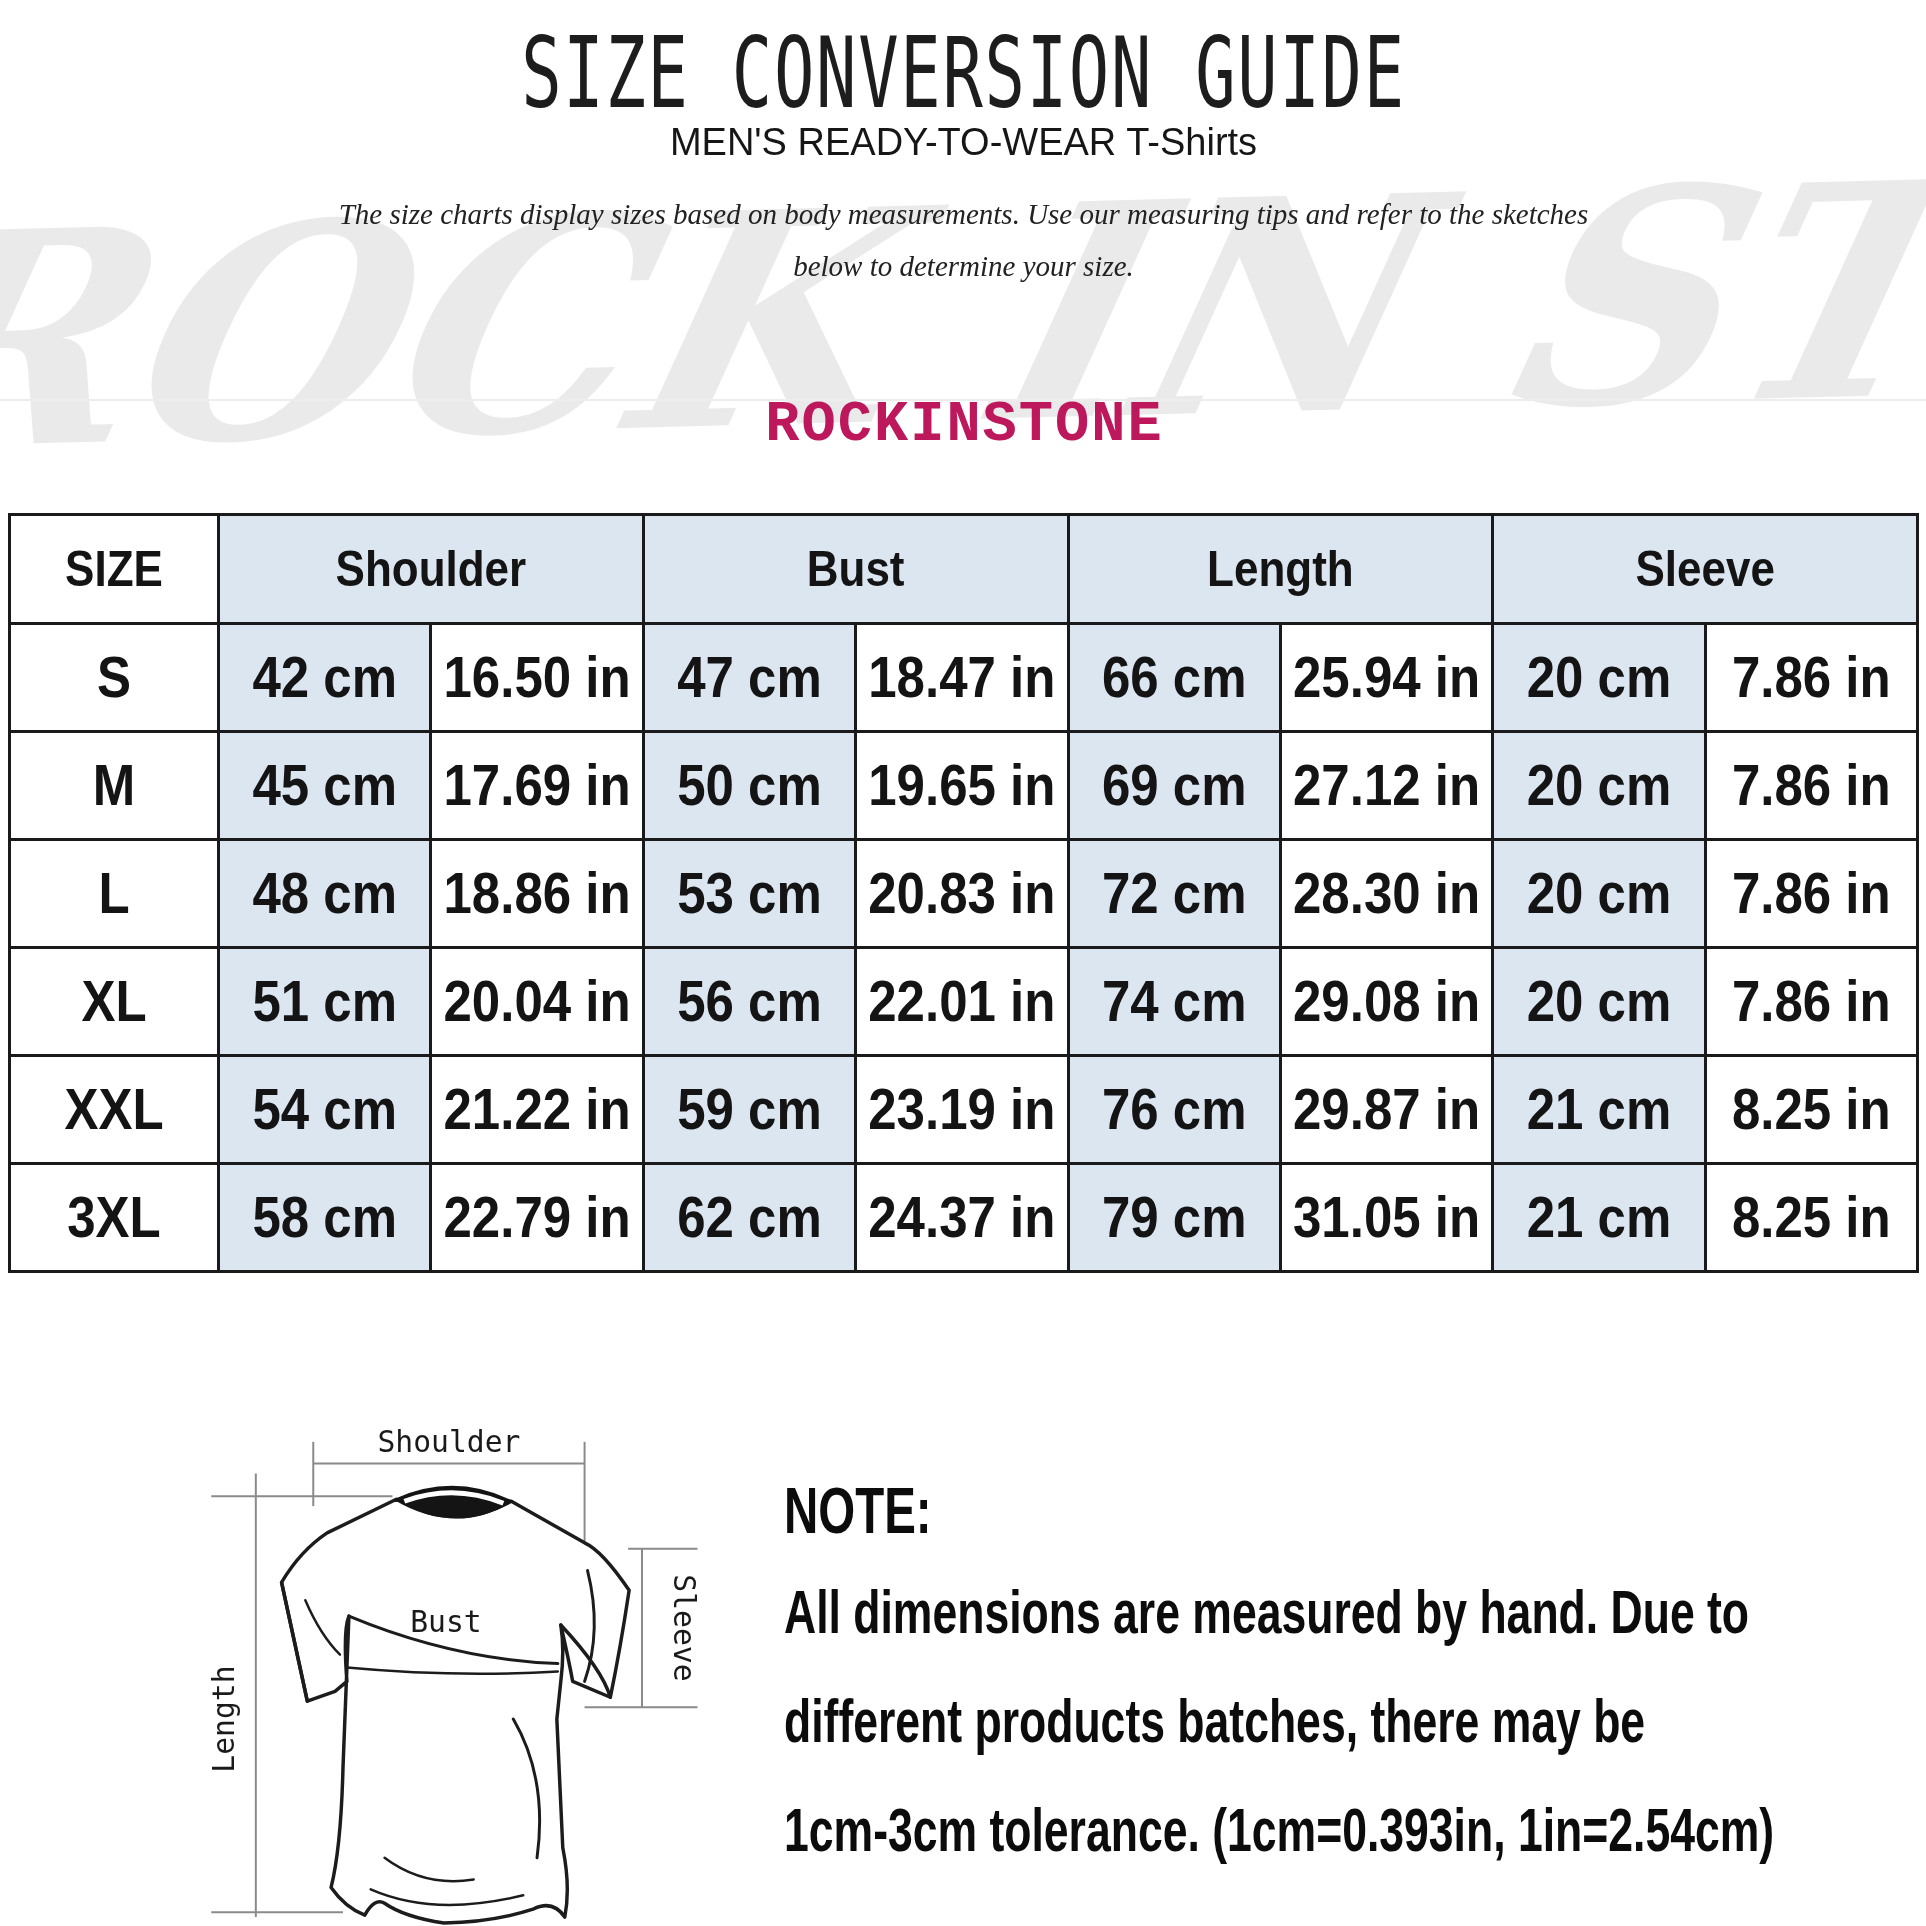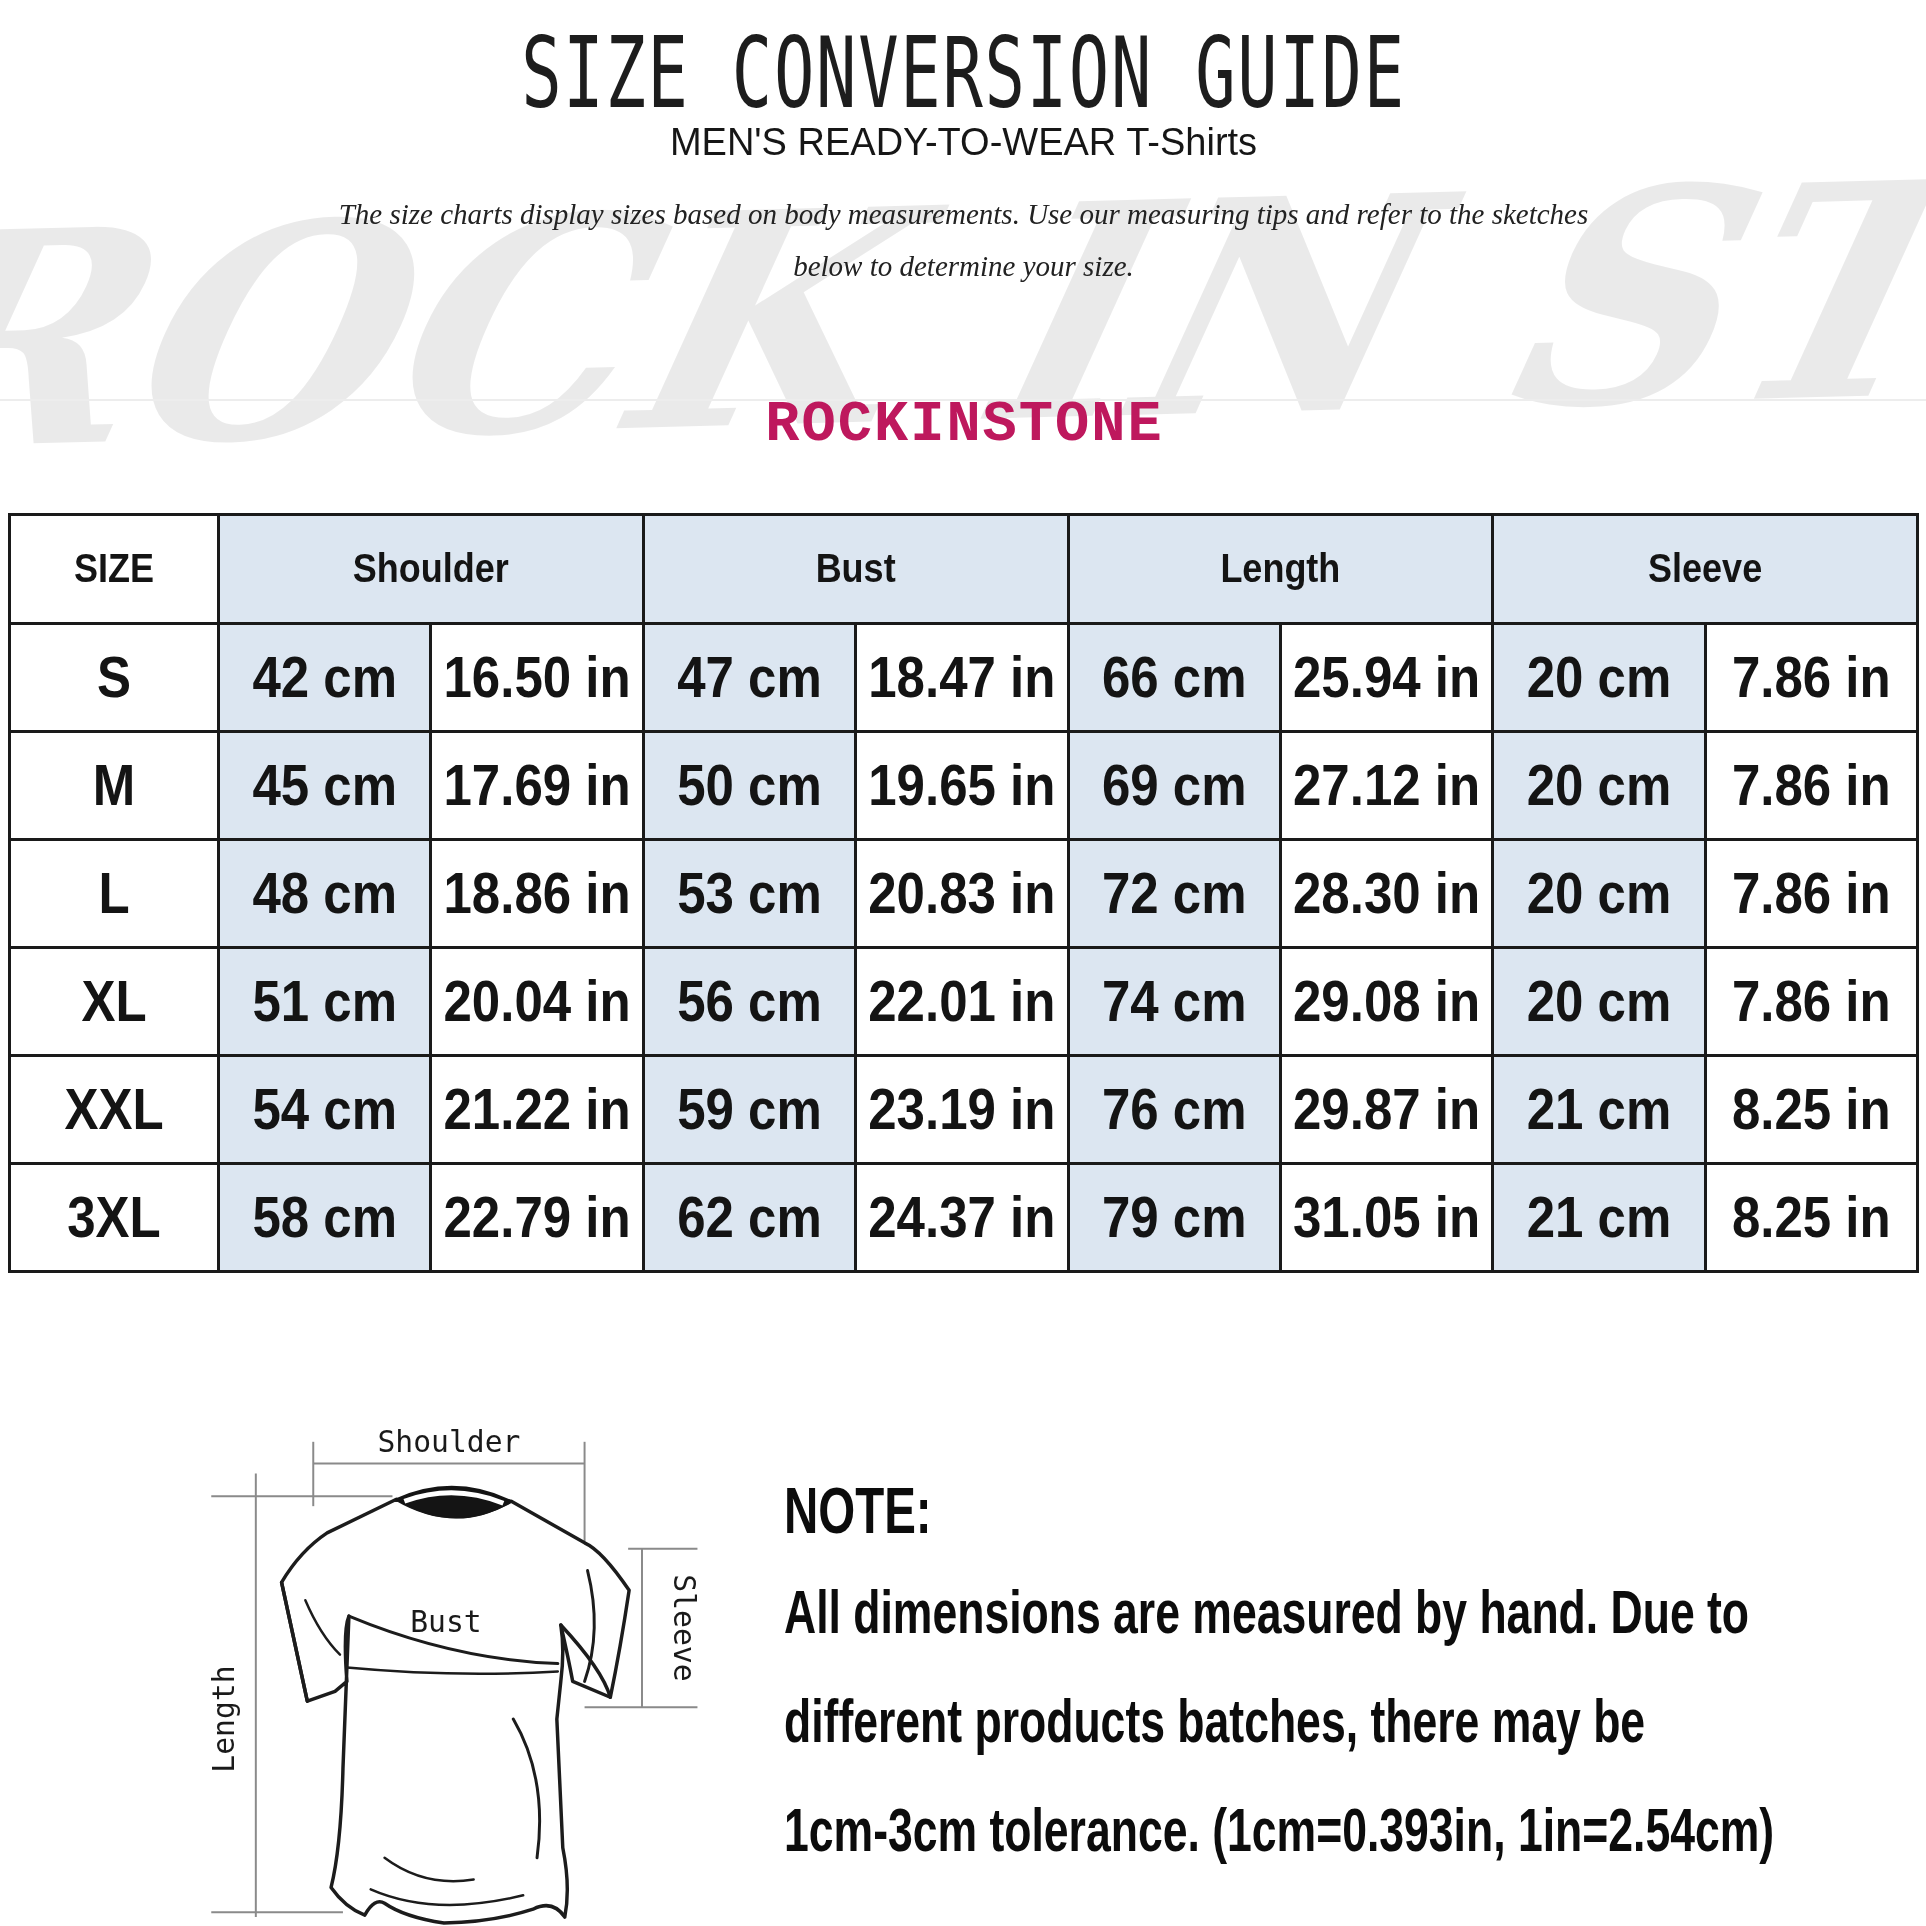--- a/index.html
+++ b/index.html
@@ -54,21 +54,21 @@
   .size-table th, .size-table td {
     border:3px solid var(--border,#1a1a1a);
     text-align:center; vertical-align:middle;
     font-weight:700; color:#141414; padding:0;
   }
   .size-table tr { height:108px; }
   .size-table tr.group-row { height:109px; }
   .size-table tr.unit-row { height:109px; }
   .blue { background:var(--header-fill,#dce6f1); }
   .white { background:#ffffff; }
-  .size-table th { font-size:36px; }
+  .size-table th { font-size:44px; }
   .size-table td { font-size:51px; }
   .size-table tr.unit-row td { font-size:44px; }
   .size-table td > span, .size-table th > span {
     display:inline-block; transform:scaleY(1.12);
   }
   
   .sketch { position:absolute; left:137px; top:1422px; z-index:1; }
   .sketch text {
     font-family:"DejaVu Sans Mono", monospace; font-size:30px; fill:#1a1a1a;
   }

